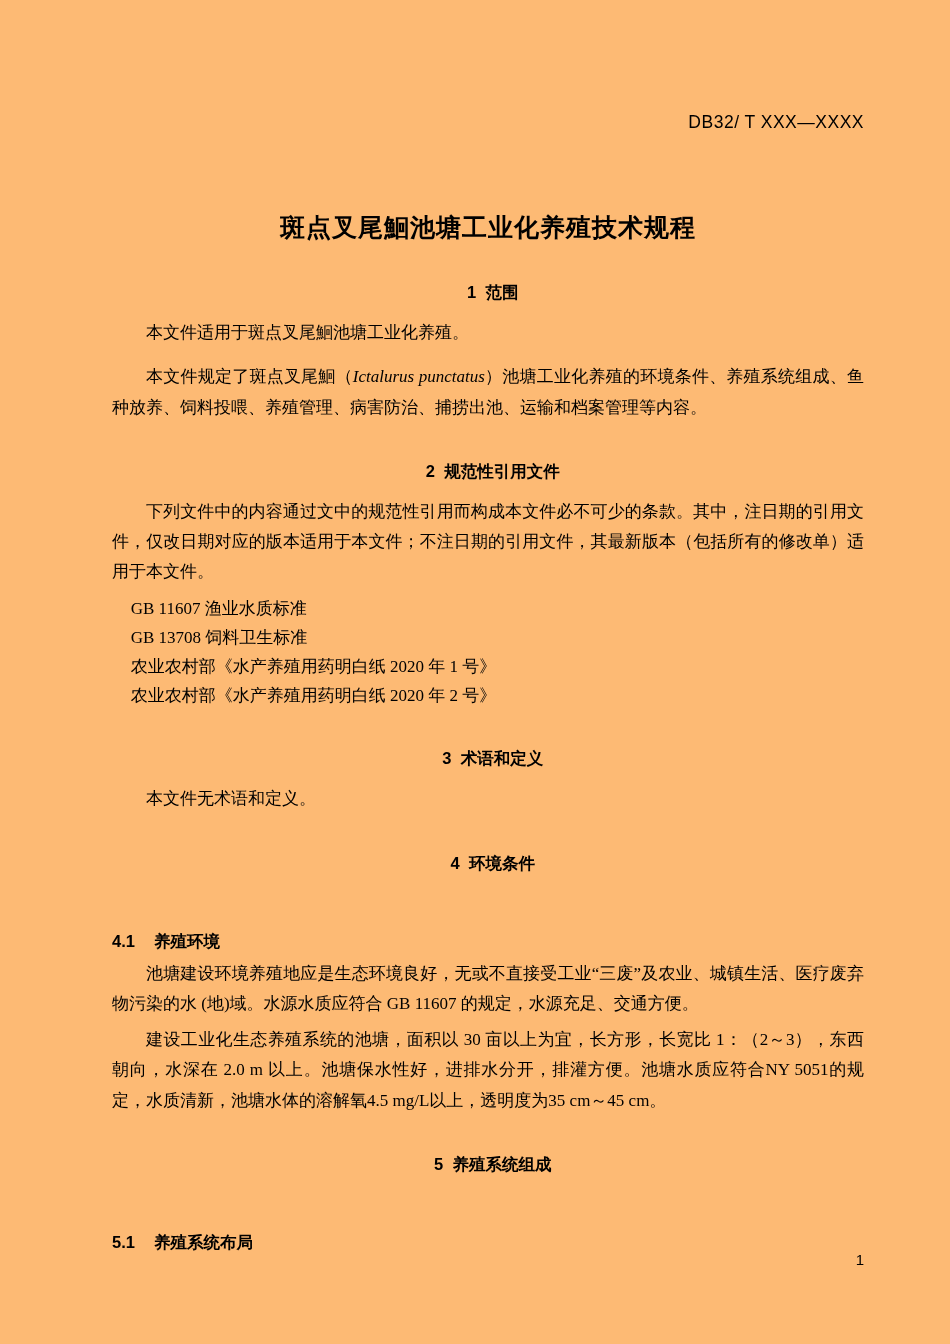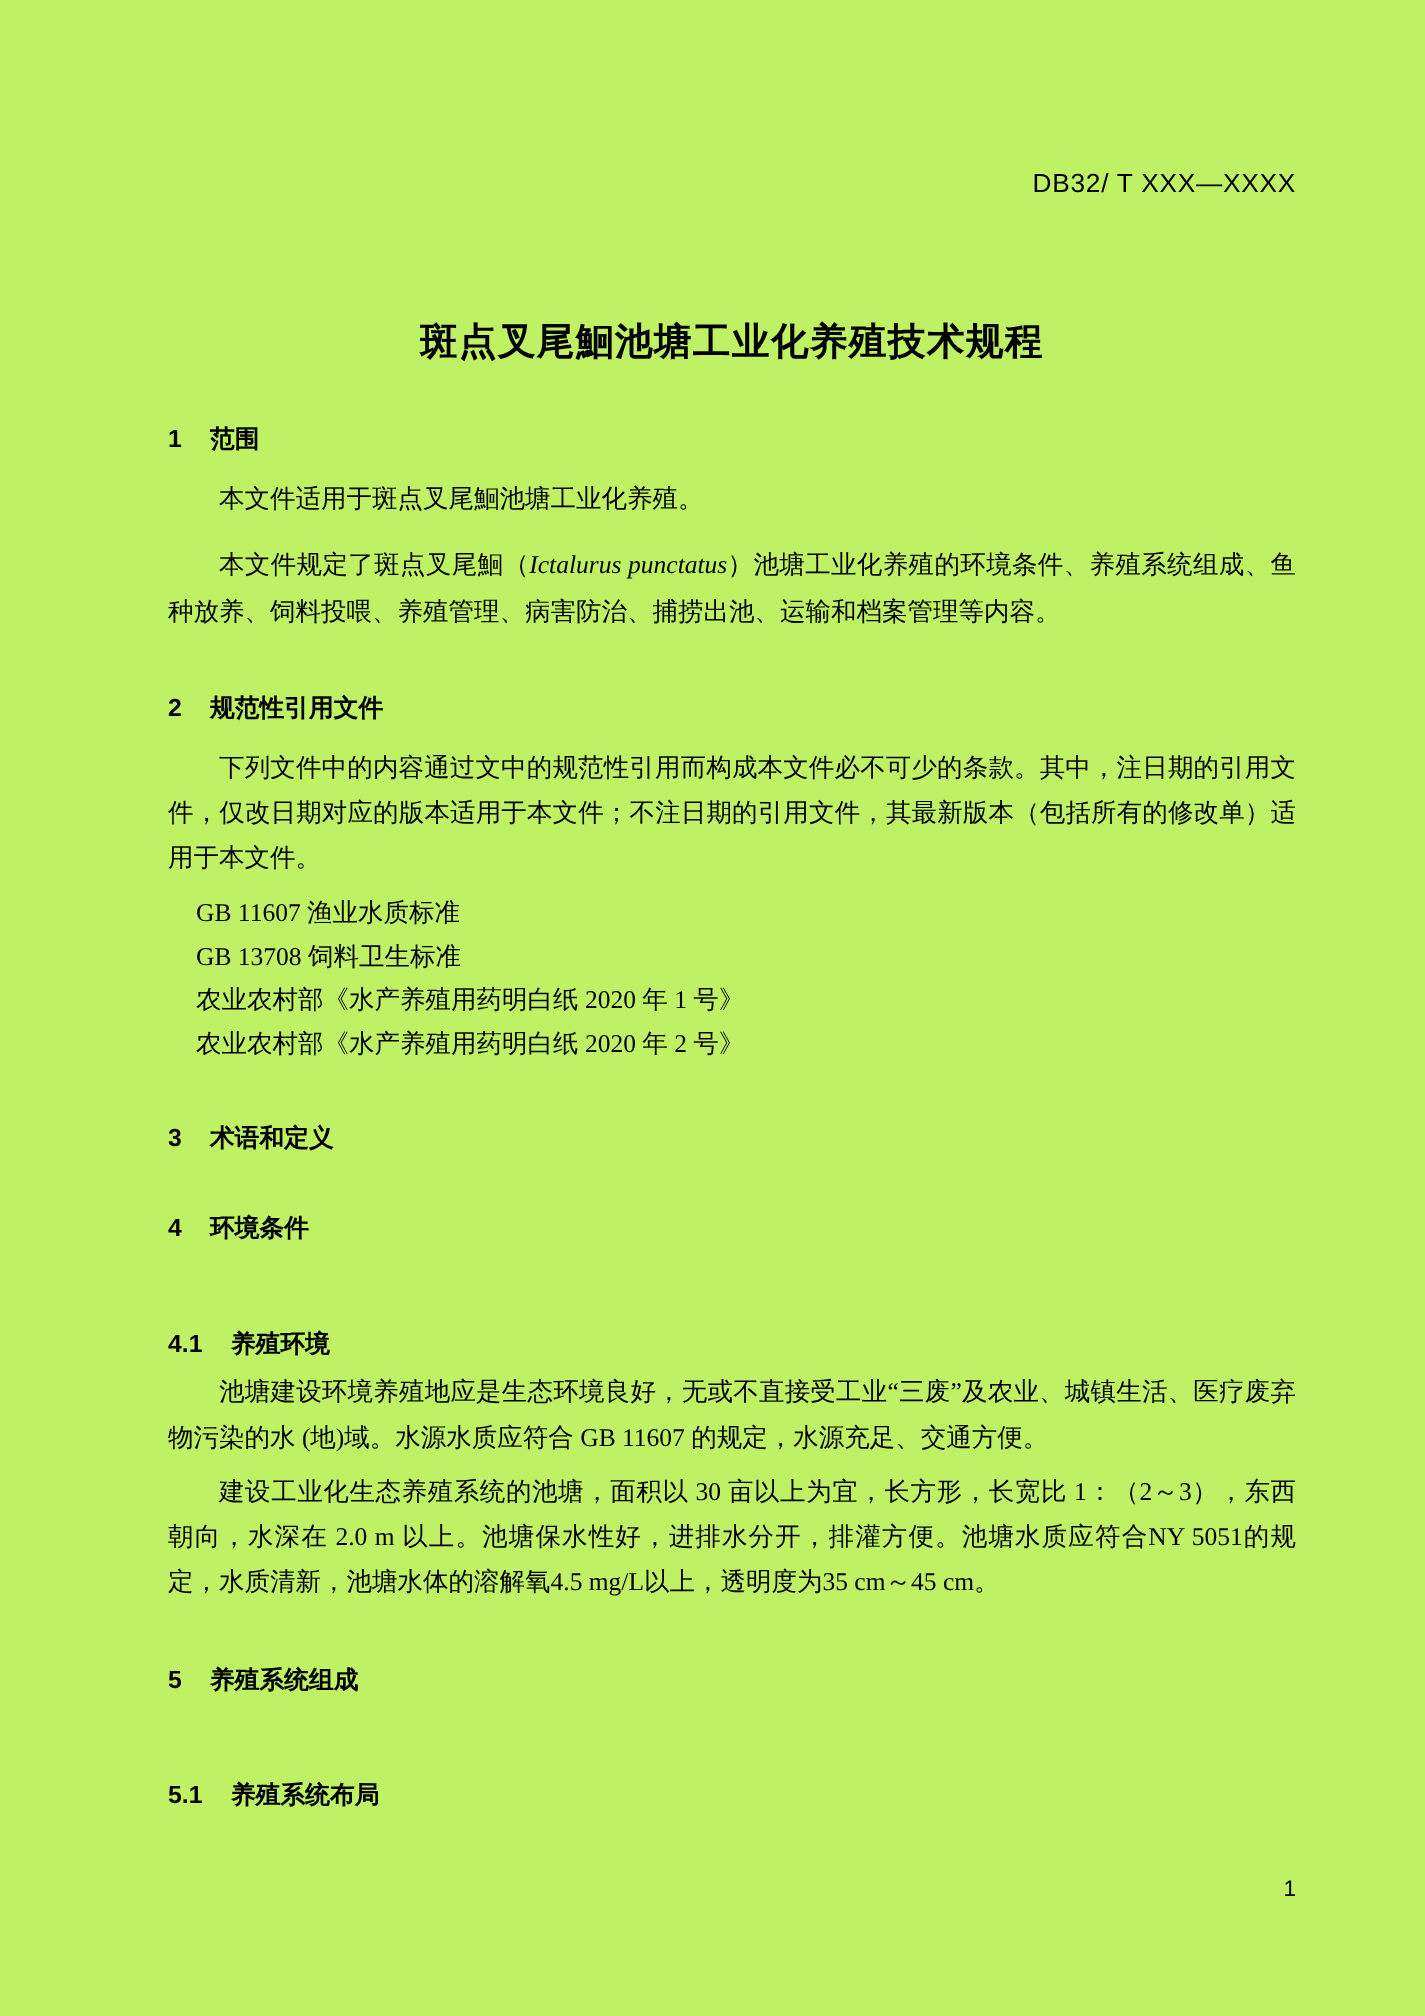--- a/index.html
+++ b/index.html
@@ -9,21 +9,21 @@
   }
   body {
     font-family: "Liberation Serif", "DejaVu Serif", serif;
     color: #000000;
   }
   .page {
     position: relative;
     width: 950px;
     height: 1344px;
     margin: 0 auto;
-    background: #bef264;
+    background: #fdba74;
     box-sizing: border-box;
     padding: 0;
     overflow: hidden;
   }
   .content {
     position: absolute;
     left: 112px;
     top: 0;
     width: 752px;
   }
@@ -43,20 +43,21 @@
     letter-spacing: 1px;
     margin-top: 78px;
     margin-bottom: 0;
   }
   .h1 {
     font-family: "Liberation Sans", sans-serif;
     font-weight: bold;
     font-size: 16.5px;
     margin-top: 38px;
     margin-bottom: 0;
+    text-align: center;
   }
   .h1 .num {
     display: inline-block;
     min-width: 28px;
   }
   .h2 {
     font-family: "Liberation Sans", sans-serif;
     font-weight: bold;
     font-size: 16.5px;
     margin-top: 26px;
@@ -122,20 +123,21 @@
     <div class="ref-list">
       <div>GB 11607  渔业水质标准</div>
       <div>GB 13708  饲料卫生标准</div>
       <div>农业农村部《水产养殖用药明白纸 2020 年 1 号》</div>
       <div>农业农村部《水产养殖用药明白纸 2020 年 2 号》</div>
     </div>
 
     <div class="h1">
       <span class="num">3</span><span>术语和定义</span>
     </div>
+    <p class="body">本文件无术语和定义。</p>
 
     <div class="h1">
       <span class="num">4</span><span>环境条件</span>
     </div>
 
     <div class="h2">
       <span class="num">4.1</span><span>养殖环境</span>
     </div>
     <p class="body tight">池塘建设环境养殖地应是生态环境良好，无或不直接受工业“三废”及农业、城镇生活、医疗废弃物污染的水 (地)域。水源水质应符合 GB 11607 的规定，水源充足、交通方便。</p>
 

